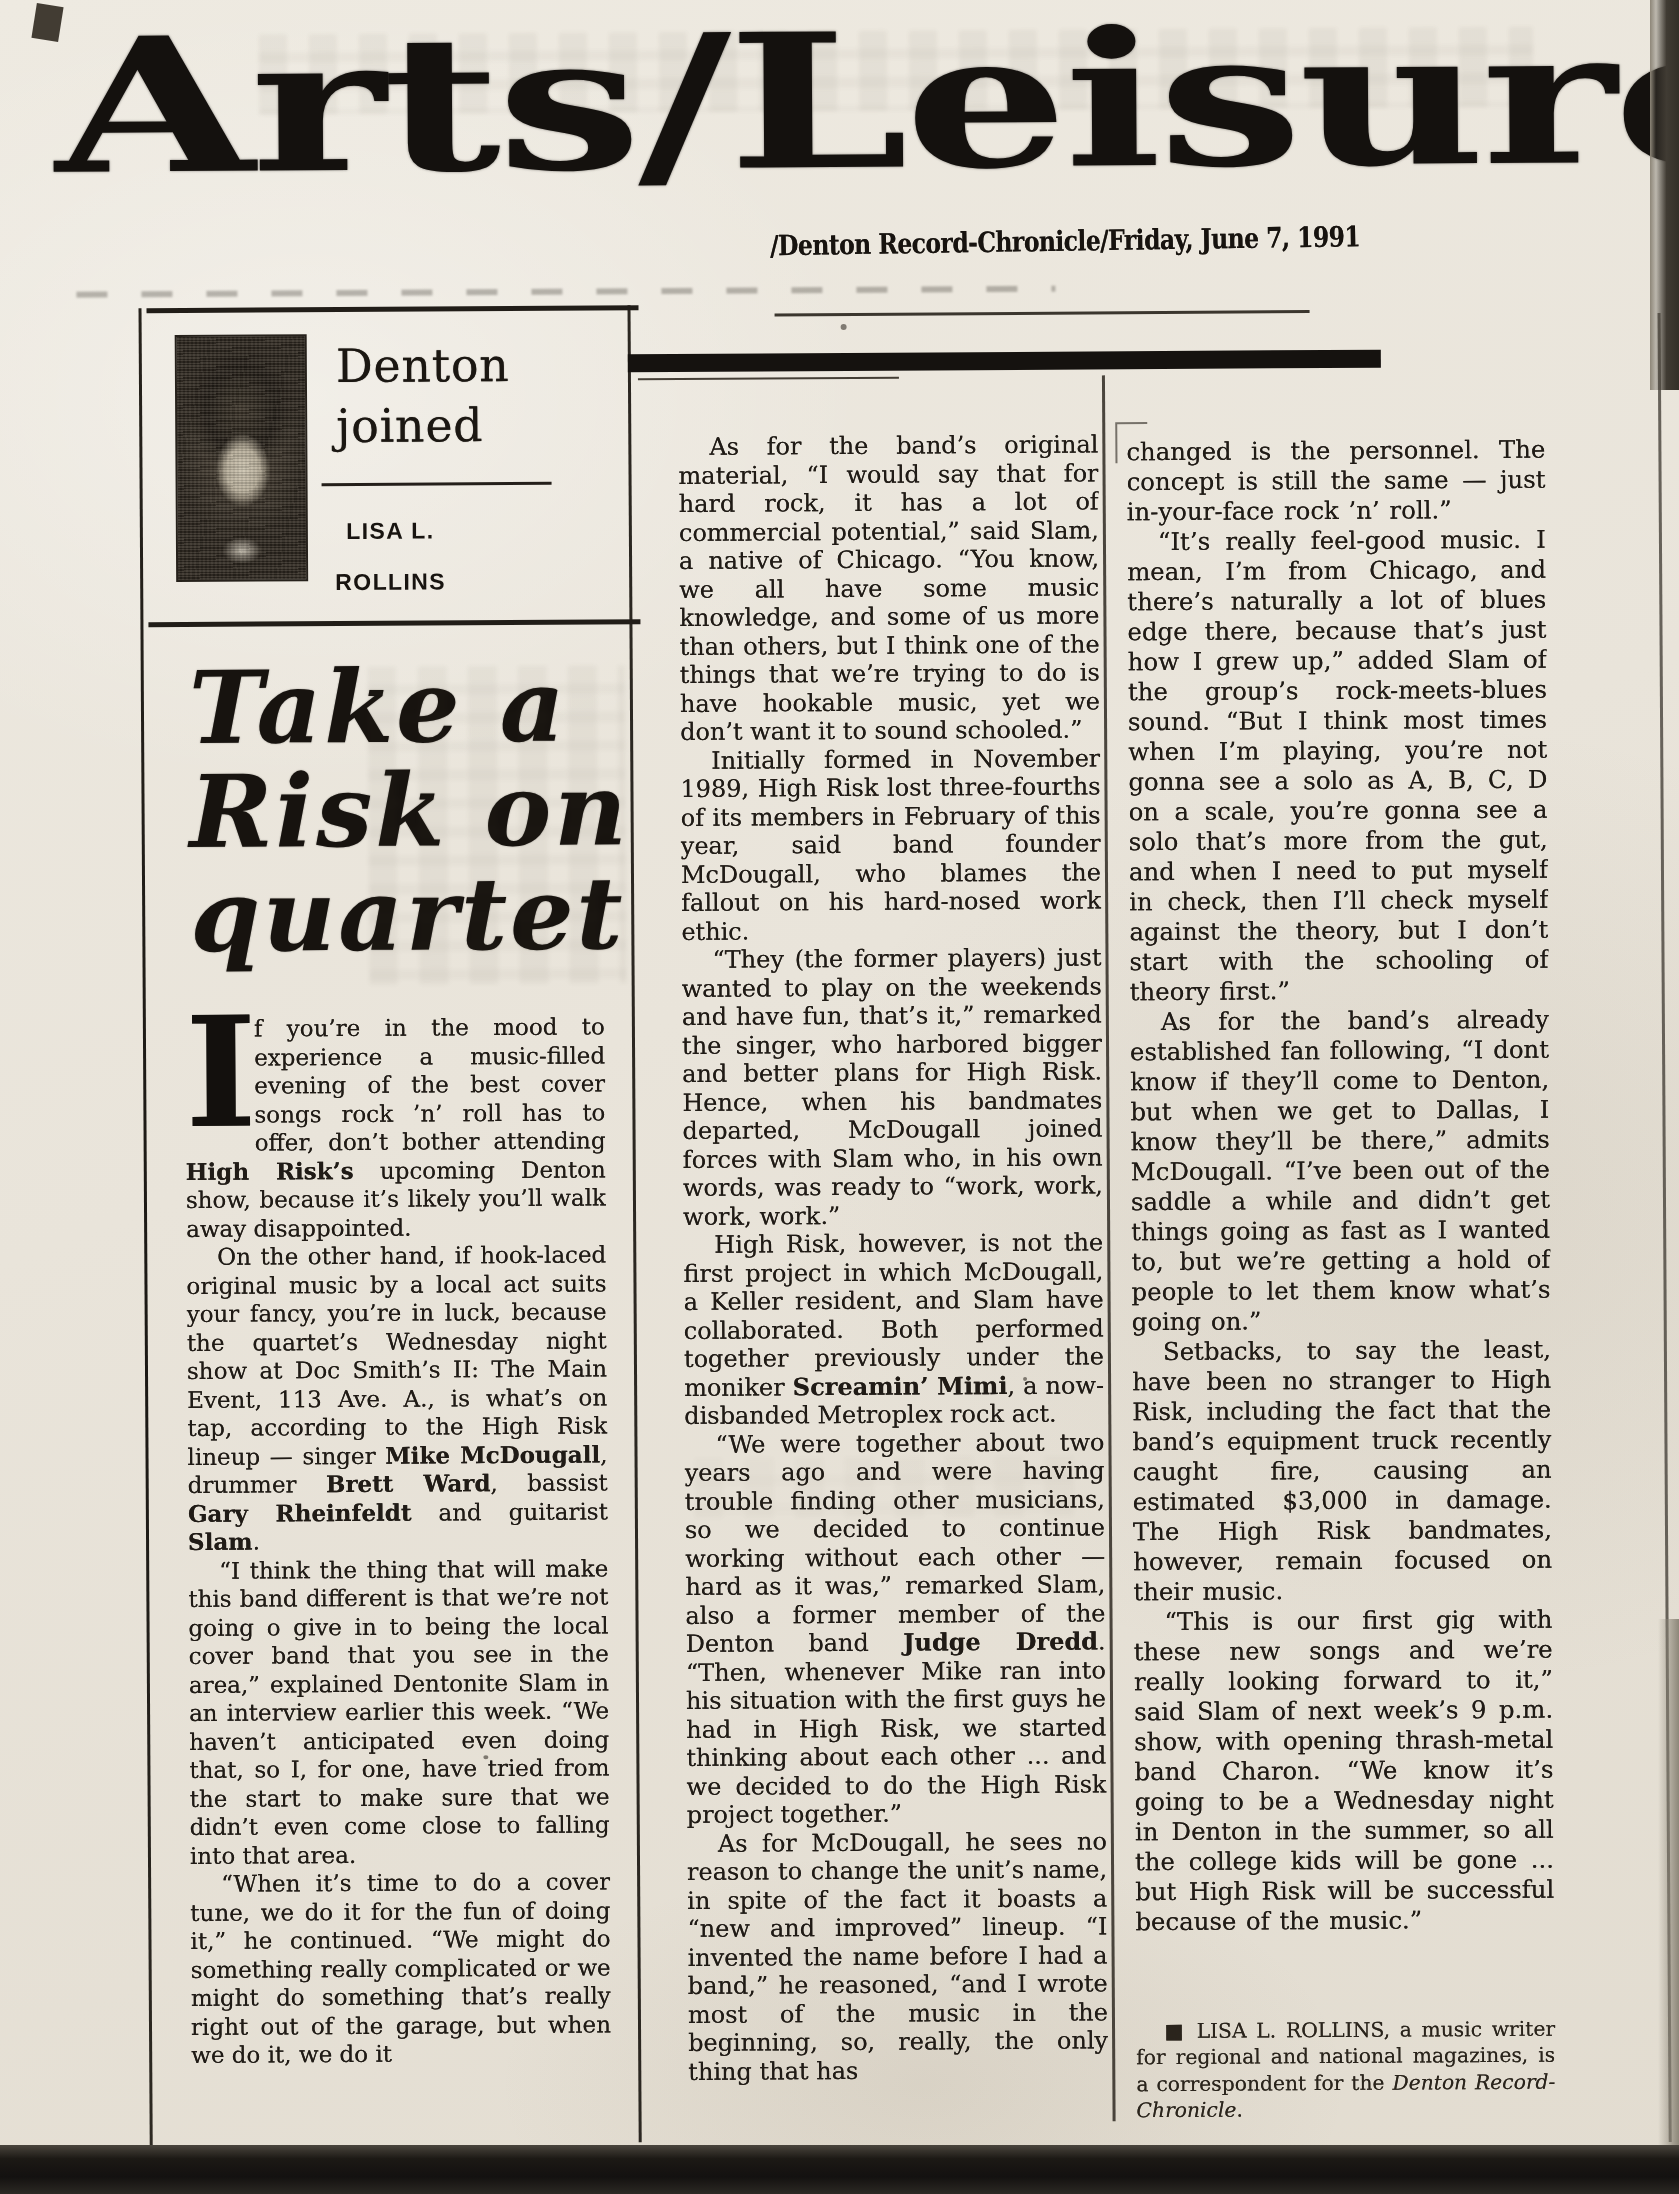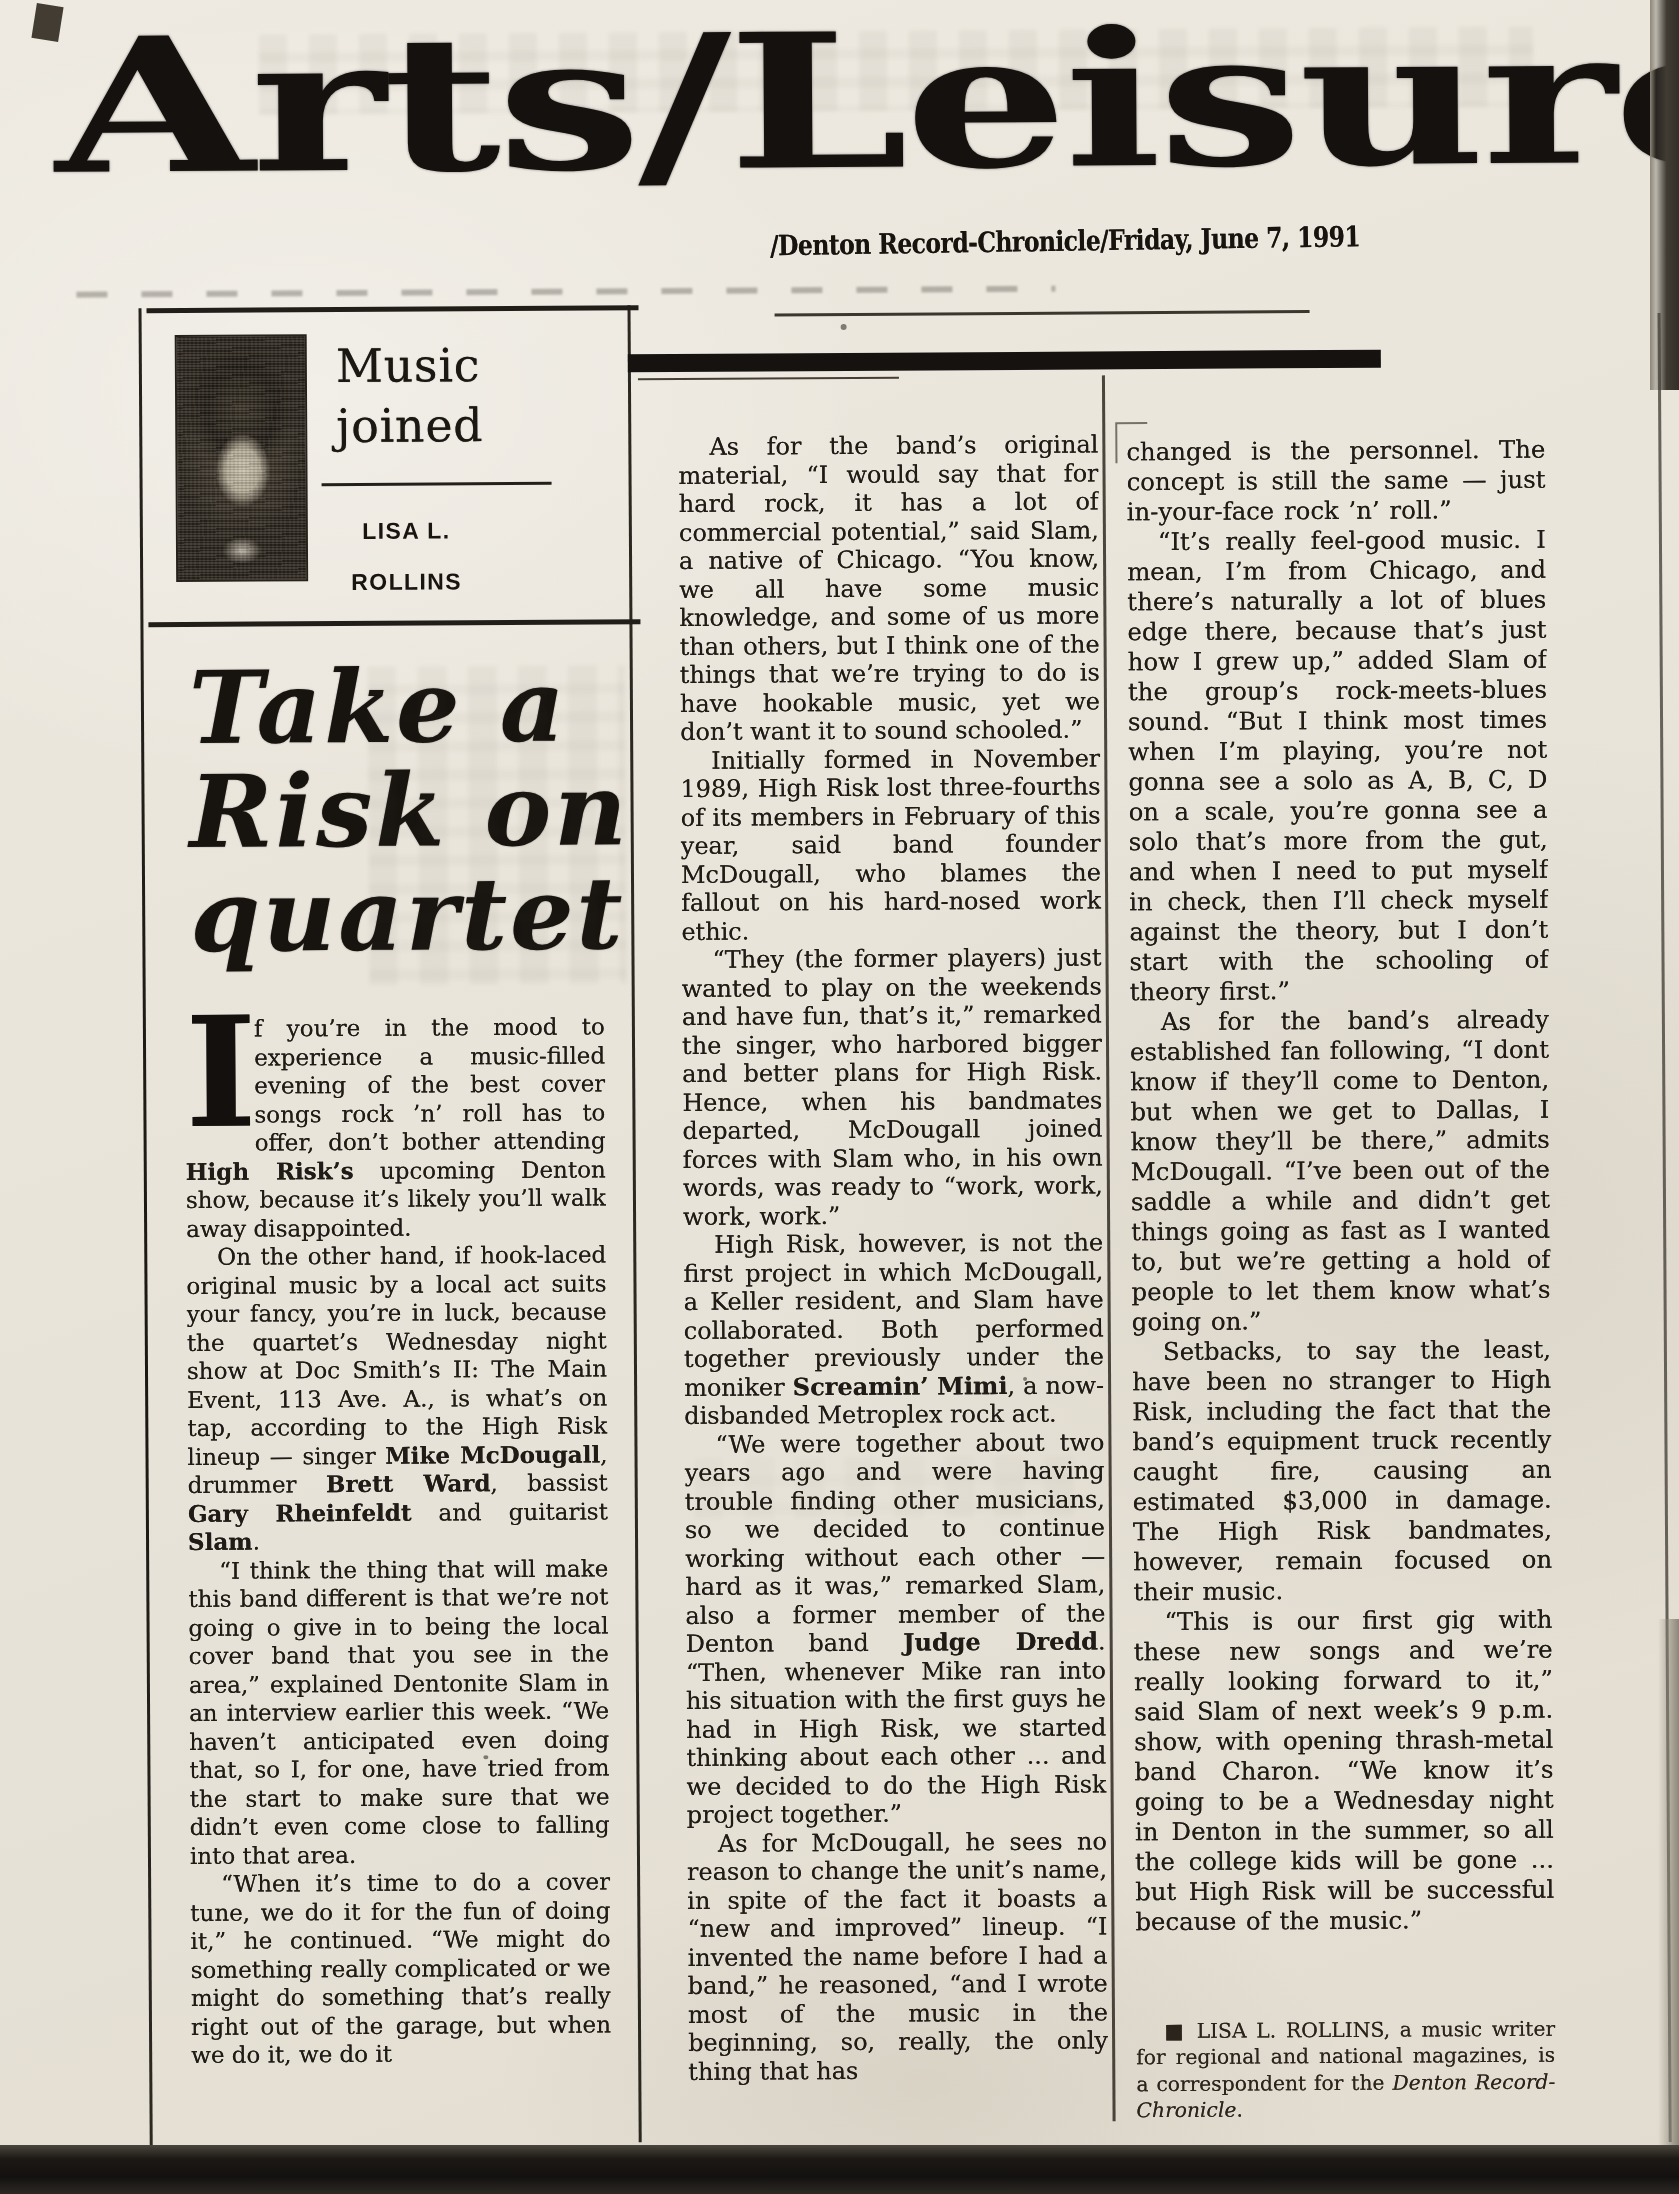--- a/index.html
+++ b/index.html
@@ -80,21 +80,21 @@
       linear-gradient(#353028,#1f1b15);
   }
   .photo .grain{
     position:absolute;inset:0;
     background:
       repeating-linear-gradient(0deg, rgba(235,228,214,.10) 0 1.4px, rgba(0,0,0,.12) 1.4px 2.7px),
       repeating-linear-gradient(90deg, rgba(235,228,214,.05) 0 2px, rgba(0,0,0,.06) 2px 4.1px);
   }
   .music-title{position:absolute;left:339px;top:333px;width:135px;text-align:center;color:#1b1712}
   .music-title span{display:block;font-size:46px;line-height:60px;letter-spacing:0.7px;text-shadow:0 0 0.7px rgba(27,23,18,.8)}
-  .byline{position:absolute;left:339px;top:503px;width:139px;text-align:center;color:#181410;
+  .byline{position:absolute;left:323px;top:503px;width:139px;text-align:center;color:#181410;
     font-family:"Liberation Sans", sans-serif;font-weight:bold}
   .byline span{display:block;font-size:23px;line-height:51px;letter-spacing:1.4px}
 
   
   .headline{position:absolute;left:190px;top:652px;margin:0;width:447px;color:#17130f;font-weight:bold;font-style:italic}
   .headline span{display:block;font-size:100px;line-height:104px;letter-spacing:2.7px;text-shadow:0 0 1.4px rgba(23,19,15,.5)}
 
   
   .col{position:absolute;text-align:justify;color:#201b16;text-shadow:0 0 0.5px rgba(26,22,17,.85)}
   #col1{left:184px;top:1011px;width:420px;height:1123px;font-size:23px;line-height:28.5px;overflow:hidden}
@@ -141,21 +141,21 @@
     <div class="rule" id="musicbox-bottom"></div>
     <div class="rule" id="thin-top-rule"></div>
     <div class="rule" id="thick-bar"></div>
     <div class="rule" id="sub-rule"></div>
     <div class="bracket"></div>
 
     <div class="photo">
         <div class="grain"></div>
       </div>
     <div class="music-title">
-      <span>Music</span>
+      <span>Denton</span>
       <span>joined</span>
     </div>
     <div class="rule" id="music-underline"></div>
     <div class="byline">
       <span>LISA L.</span>
       <span>ROLLINS</span>
     </div>
 
     <h2 class="headline">
       <span>Take a</span>

